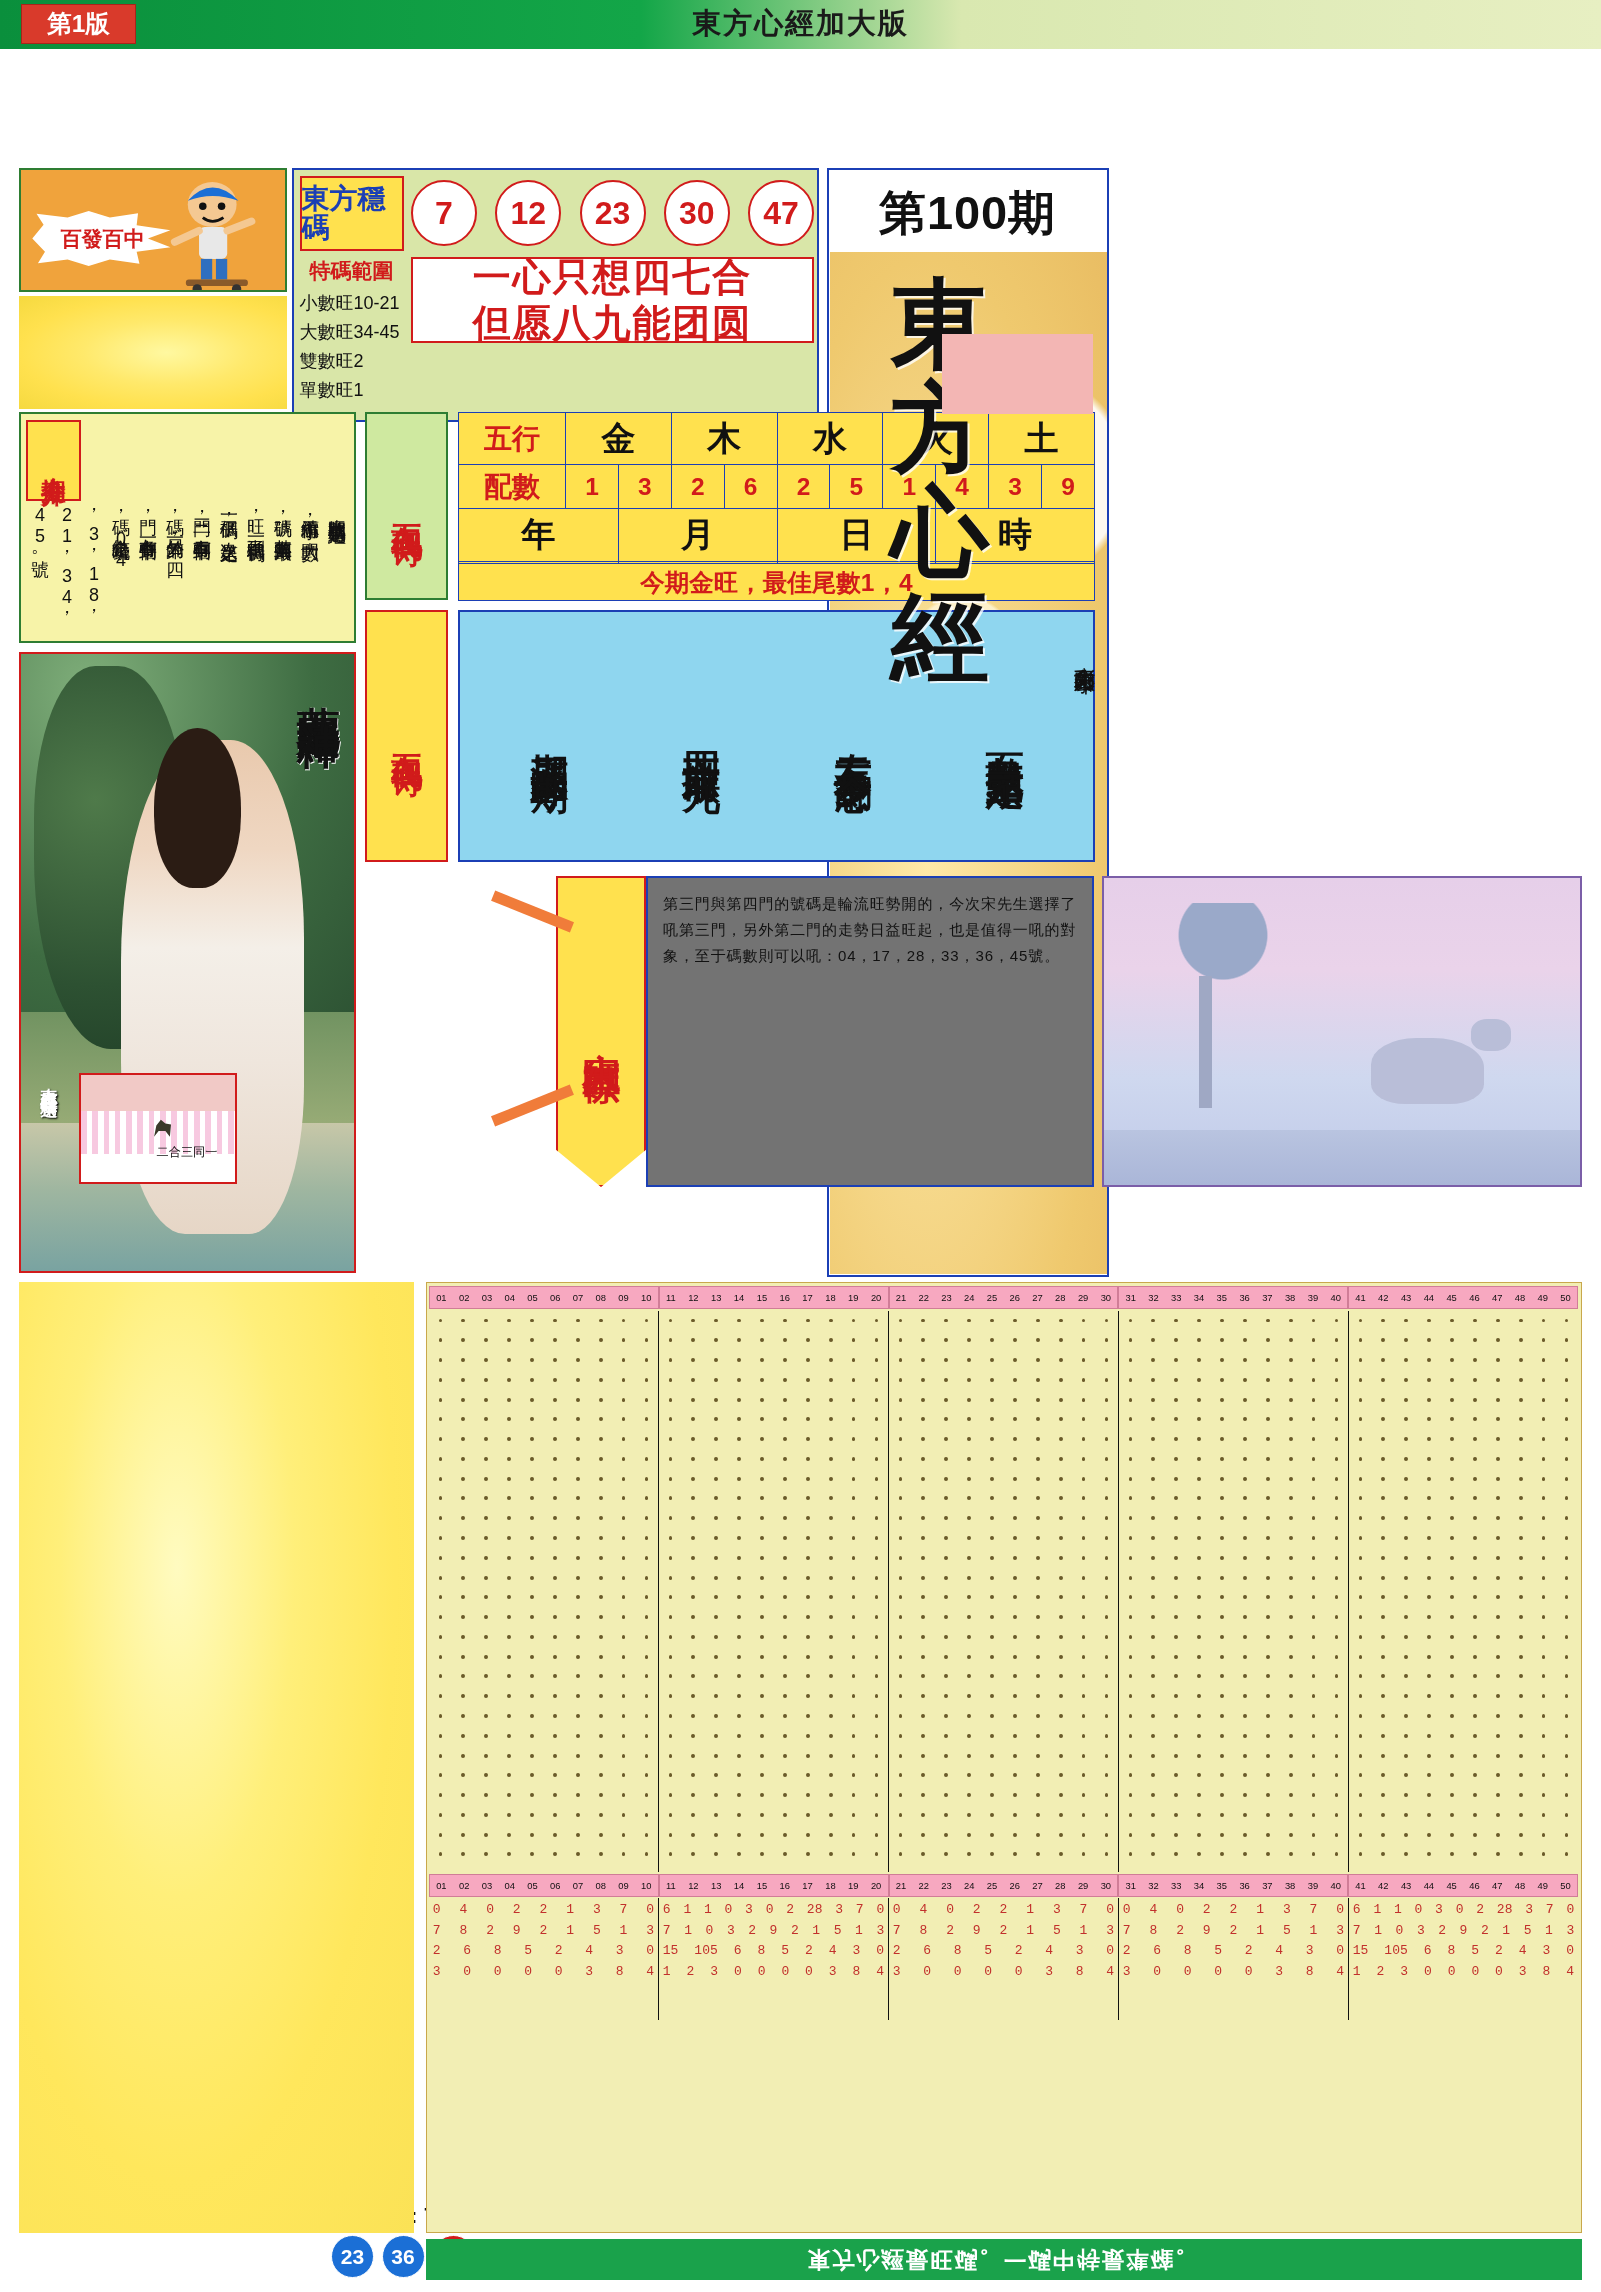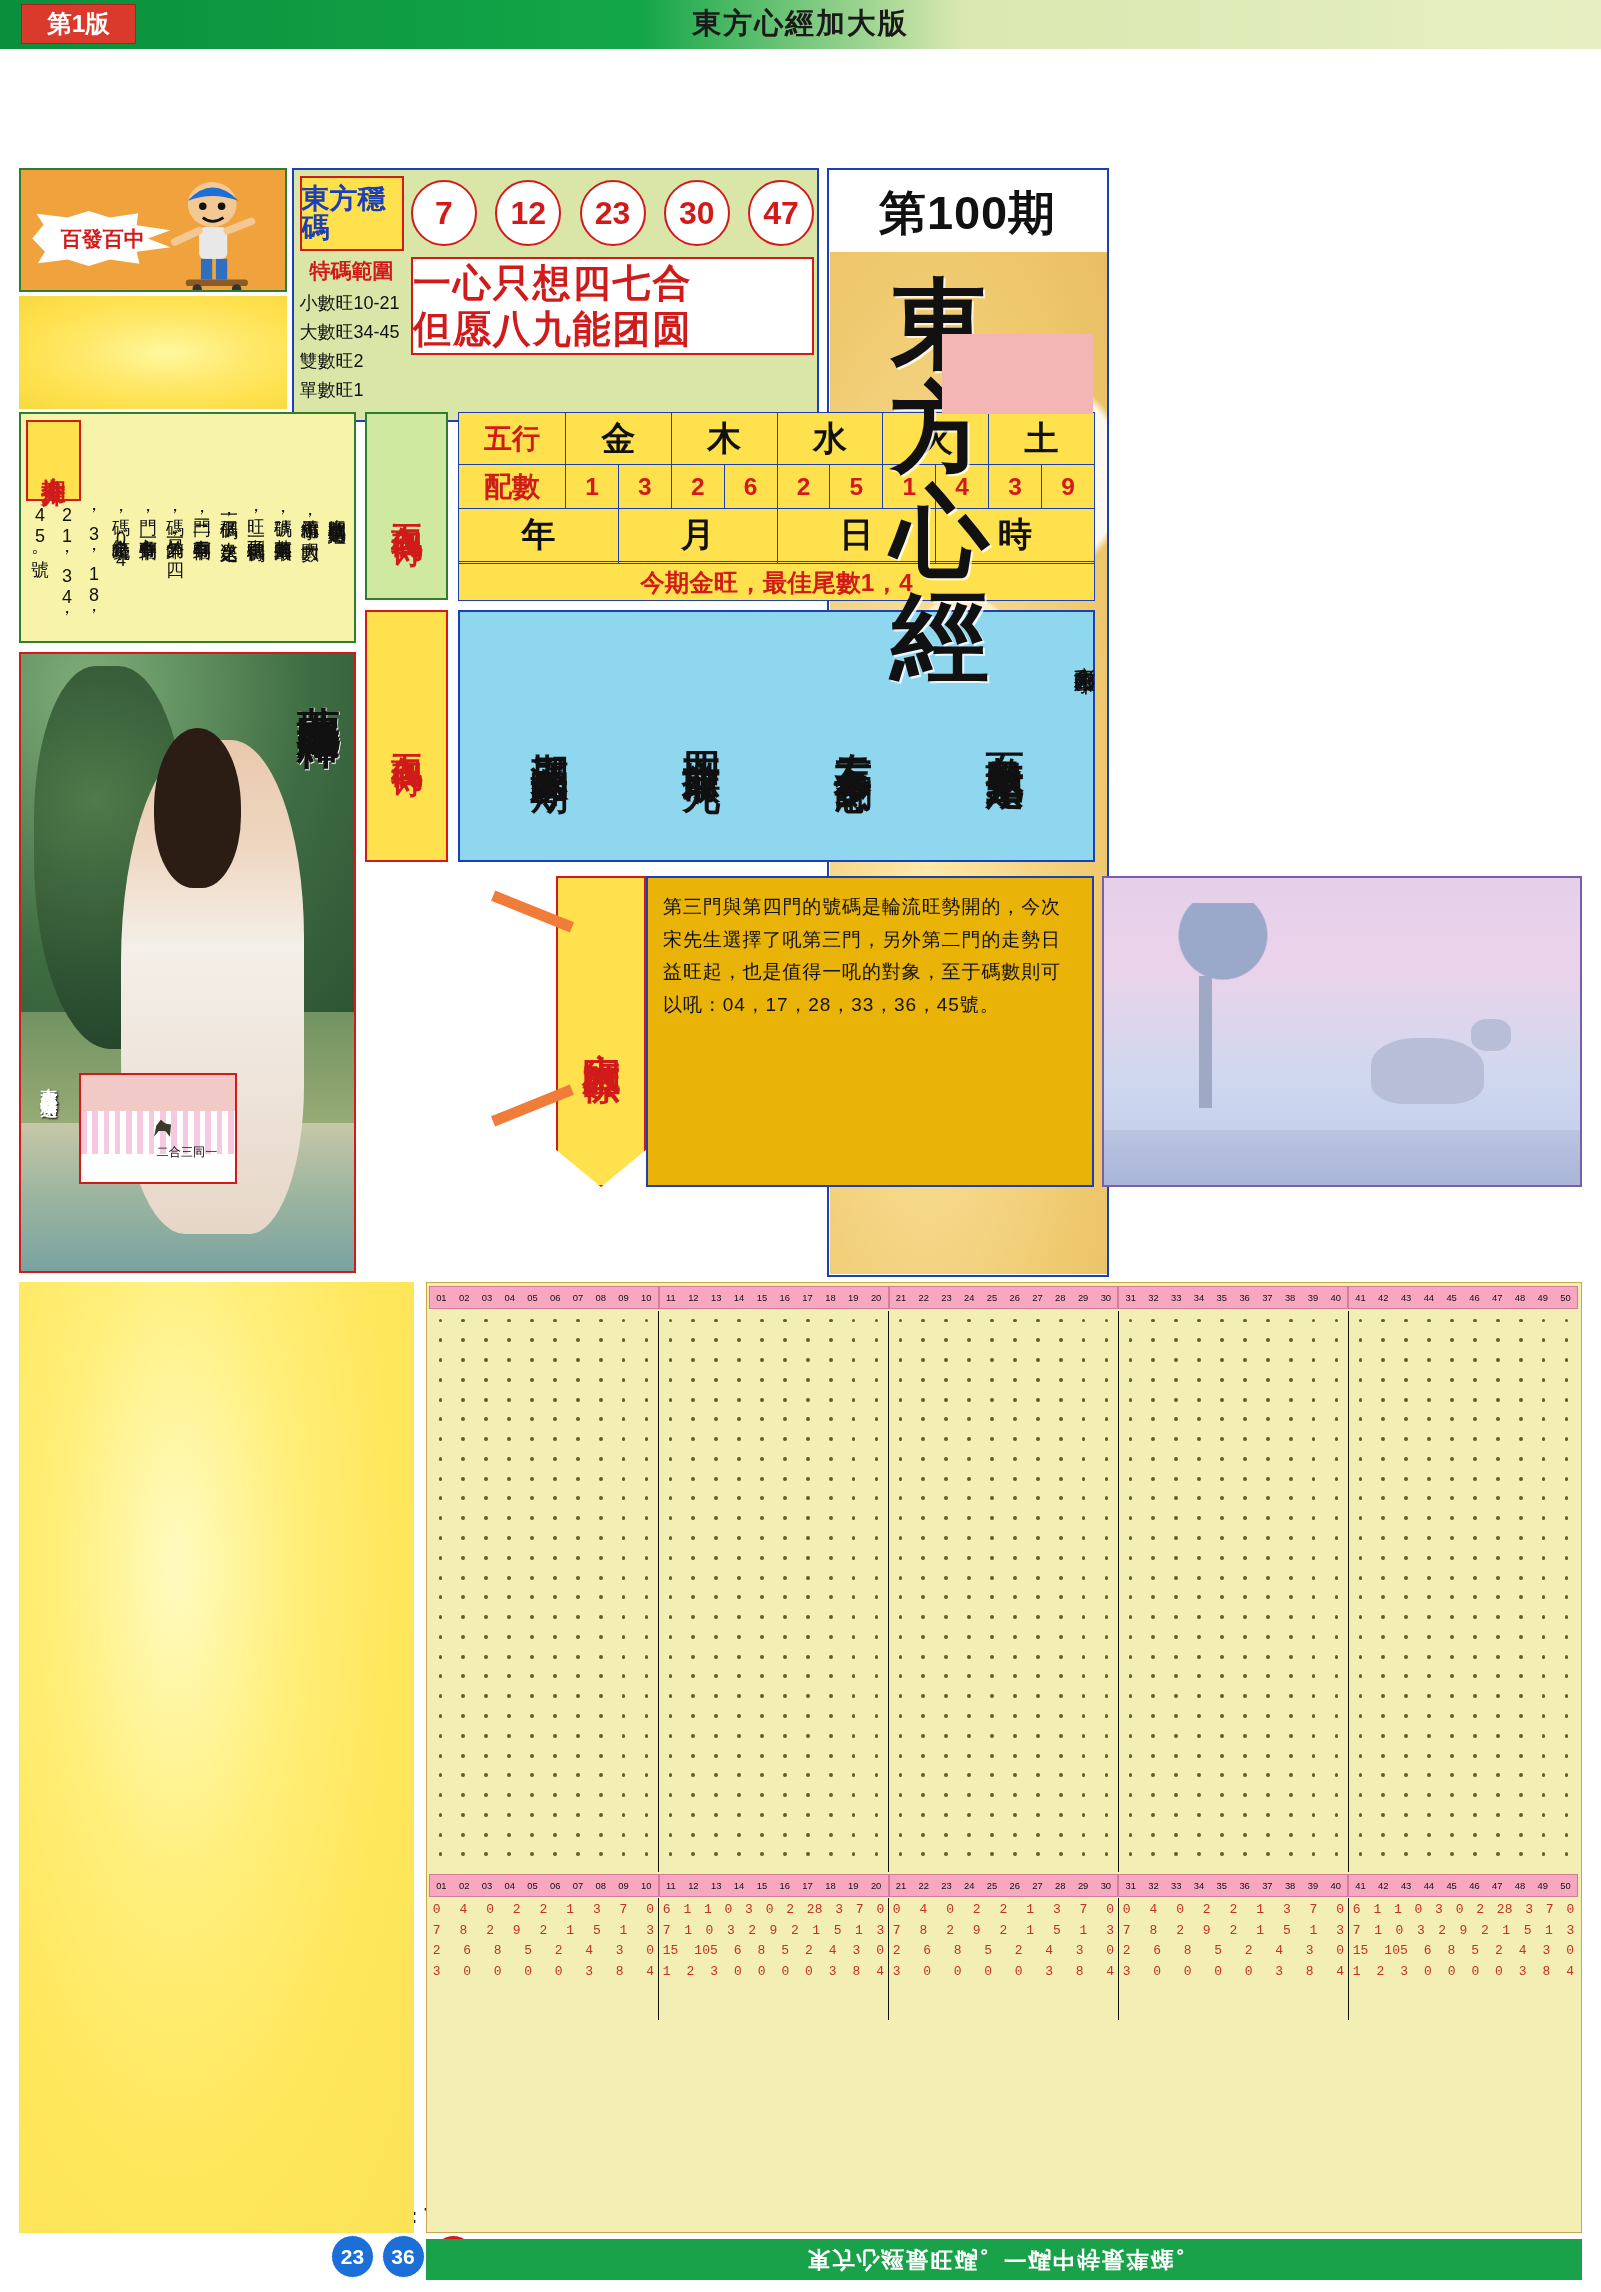--- a/index.html
+++ b/index.html
@@ -86,23 +86,23 @@
   }
   .range-title{
     position:absolute;left:5.6px;top:87px;width:104px;height:28px;
     color:#d11b1b;font-size:21px;font-weight:bold;text-align:center;
   }
   .range-list{
     position:absolute;left:5.6px;top:119px;width:105px;
     color:#111;font-size:18px;line-height:1.62;text-align:left;
   }
   .poem-box{
-    position:absolute;left:117px;top:87px;width:403px;height:98px;
+    position:absolute;left:117px;top:87px;width:403px;height:86px;
     border:2.8px solid #d11b1b;background:#ffffff;box-sizing:border-box;
-    display:flex;flex-direction:column;justify-content:center;
+    display:flex;flex-direction:column;align-items:center;justify-content:center;
   }
   .poem-box span{color:#d11b1b;font-size:38px;font-weight:bold;letter-spacing:1.9px;line-height:1.22;}
   .poem-sub{
     position:absolute;left:117px;top:192px;width:403px;height:38px;
     color:#d11b1b;font-size:25.4px;font-weight:bold;text-align:center;letter-spacing:1.9px;
   }
   
   .rightcol{
     position:absolute;left:827px;top:168px;width:282px;height:1109px;
     border:2.8px solid #1b3fb5;background:#ffffff;box-sizing:border-box;
@@ -284,23 +284,23 @@
     writing-mode:vertical-rl;text-orientation:upright;letter-spacing:3.8px;
   }
   .arrow1,.arrow2{
     position:absolute;z-index:5;height:11.3px;background:#f07c3a;
   }
   .arrow1{left:490px;top:906px;width:85px;transform:rotate(22deg);}
   .arrow2{left:490px;top:1100px;width:85px;transform:rotate(-22deg);}
   
   .article{
     position:absolute;left:646px;top:876px;width:448px;height:311px;
-    border:2.8px solid #1b3fb5;background:#eab308;box-sizing:border-box;
+    border:2.8px solid #1b3fb5;background:#737373;box-sizing:border-box;
     padding:13px 15px;
-    color:#111;font-size:19px;line-height:1.72;letter-spacing:0.9px;
+    color:#111;font-size:15px;line-height:1.72;letter-spacing:0.9px;
   }
   
   .cowart{
     position:absolute;left:1102px;top:876px;width:480px;height:311px;
     border:2.8px solid #7b5ea8;box-sizing:border-box;
     background:linear-gradient(180deg,#e6cfe9 0%, #ead3ea 30%, #cfd8ef 65%, #bfc9e8 100%);
     overflow:hidden;
   }
   .cowart .tree2{position:absolute;left:14%;top:8%;width:104px;height:179px;
     background:radial-gradient(circle at 50% 18%, #9aa9c9 0 28%, rgba(0,0,0,0) 29%);}

